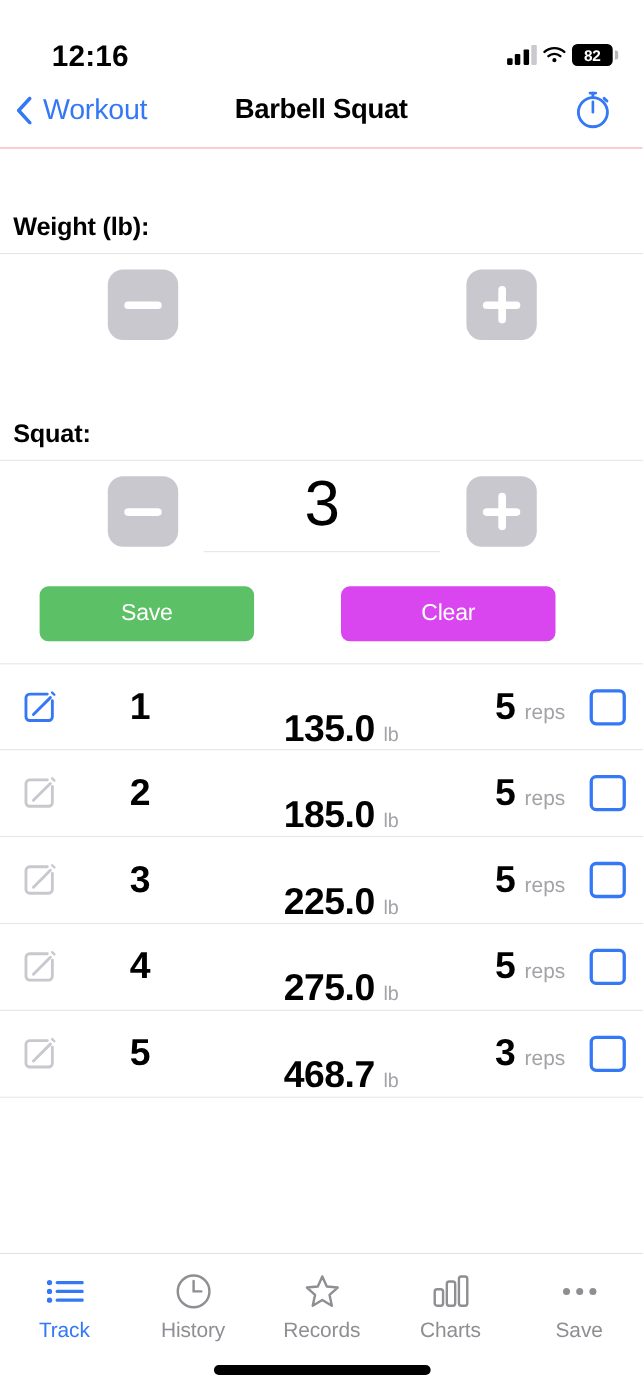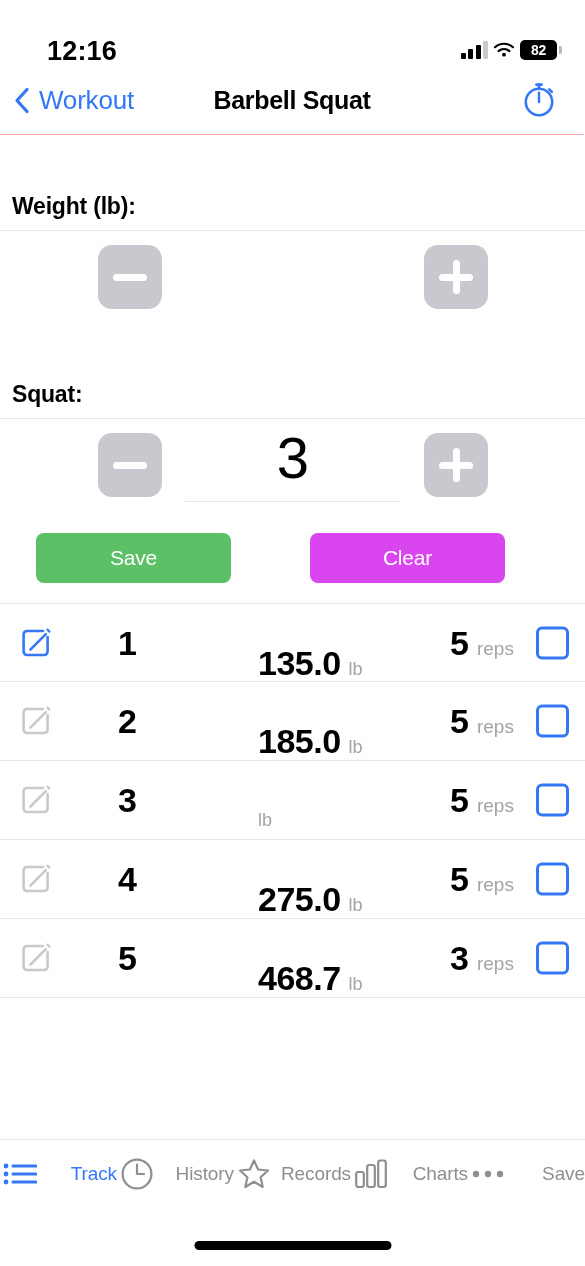--- a/index.html
+++ b/index.html
@@ -136,23 +136,22 @@
   }
 
   
   .tabbar {
     position:absolute; left:0; bottom:0; width:585px; height:127px;
     border-top:1px solid #e3e3e6; background:#fff;
     display:flex; align-items:flex-start;
   }
   .tab {
     flex:1; padding-top:16px;
-    display:flex; align-items:center; gap:7px;
+    display:flex; flex-direction:column; align-items:center; gap:7px;
     cursor:pointer;
-    justify-content:space-between;
   }
   .tab .ticon { width:40px; height:36px; display:flex; align-items:center; justify-content:center; }
   .tab .tlabel { font-size:19px; color:#8e8e93; letter-spacing:-0.1px; }
   .tab.active .tlabel { color:#3478f6; }
   .home-indicator {
     position:absolute; left:50%; bottom:16px; transform:translateX(-50%);
     width:197px; height:9px; border-radius:5px; background:#000;
   }
 </style>
 </head>
@@ -276,20 +275,21 @@
         <span class="set-check"></span>
       </div>
       <div class="set-row">
         <span class="edit-icon"><svg viewBox="0 0 36 36" width="36" height="36" aria-hidden="true">
             <path d="M25 6H9a3.4 3.4 0 0 0-3.4 3.4v17.2A3.4 3.4 0 0 0 9 30h17.2a3.4 3.4 0 0 0 3.4-3.4V12" stroke="#c8c8ce" stroke-width="2.6" fill="none" stroke-linecap="round" stroke-linejoin="round"></path>
             <path d="M12.4 24.6 27.8 9.2" stroke="#c8c8ce" stroke-width="2.6" fill="none" stroke-linecap="round"></path>
             <path d="M29.4 4.6l2 2" stroke="#c8c8ce" stroke-width="2.2" fill="none" stroke-linecap="round"></path>
           </svg></span>
         <span class="set-index">3</span>
         <span class="set-weight">
+          <span class="v">225.0</span>
           <span class="u">lb</span>
         </span>
         <span class="set-reps">
           <span class="v">5</span>
           <span class="u">reps</span>
         </span>
         <span class="set-check"></span>
       </div>
       <div class="set-row">
         <span class="edit-icon"><svg viewBox="0 0 36 36" width="36" height="36" aria-hidden="true">

